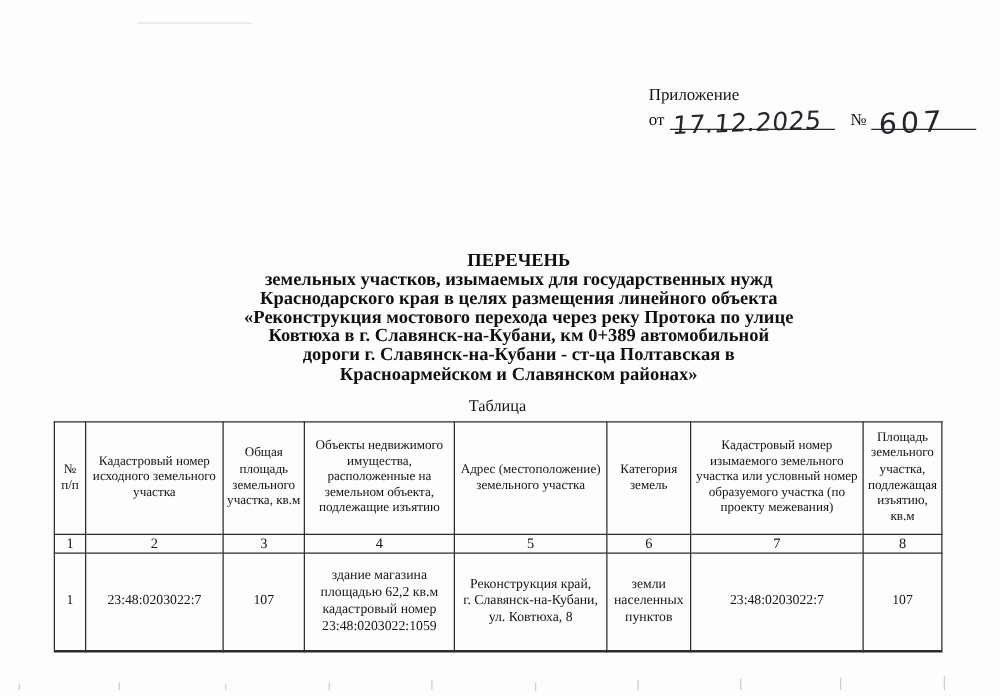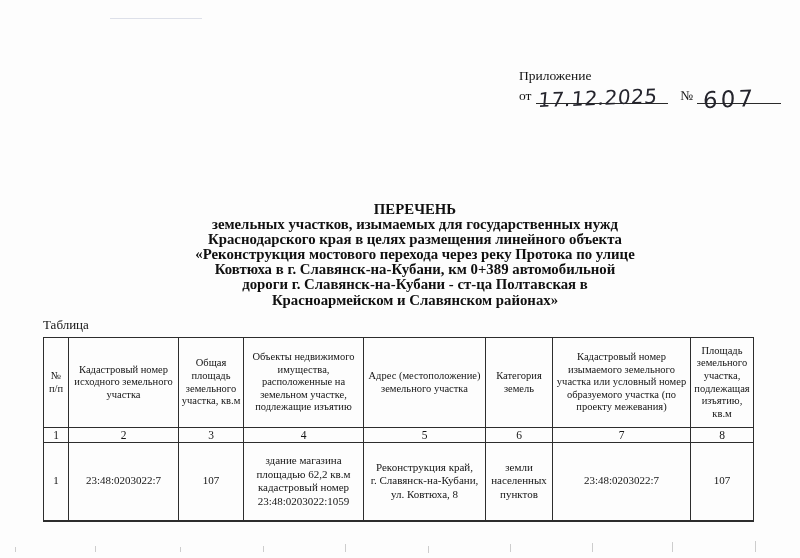--- a/index.html
+++ b/index.html
@@ -49,21 +49,21 @@
   
   .title {
     position: absolute; left: 28px; top: 202px; width: 774px;
     text-align: center; font-weight: bold;
     font-size: 14.8px; line-height: 15.1px; color: #101010;
   }
 
   
   .table-caption {
     position: absolute; left: 43px; top: 317px; width: 710px;
-    text-align: left; font-size: 13px; padding-right: 2px;
+    text-align: center; font-size: 13px; padding-right: 2px;
   }
 
   
   table.plots {
     position: absolute; left: 43px; top: 337px; width: 710px;
     border-collapse: collapse; table-layout: fixed;
     border: 1.5px solid #2d2d2d;
     border-bottom-width: 2.5px;
   }
   table.plots th, table.plots td {
@@ -121,21 +121,21 @@
       <col style="width:122px">
         <col style="width:67px">
         <col style="width:138px">
         <col style="width:63px">
     </colgroup>
     <tbody>
       <tr class="hdr">
         <th>№ п/п</th>
         <th>Кадастровый номер исходного земельного участка</th>
         <th>Общая площадь земельного участка, кв.м</th>
-        <th>Объекты недвижимого имущества, расположенные на земельном участке, подлежащие изъятию</th>
+        <th>Объекты недвижимого имущества, расположенные на земельном объекта, подлежащие изъятию</th>
         <th>Адрес (местоположение) земельного участка</th>
         <th>Категория земель</th>
         <th>Кадастровый номер изымаемого земельного участка или условный номер образуемого участка (по проекту межевания)</th>
         <th>Площадь земельного участка, подлежащая изъятию, кв.м</th>
       </tr>
       <tr class="nums">
         <td>1</td>
         <td>2</td>
         <td>3</td>
         <td>4</td>

